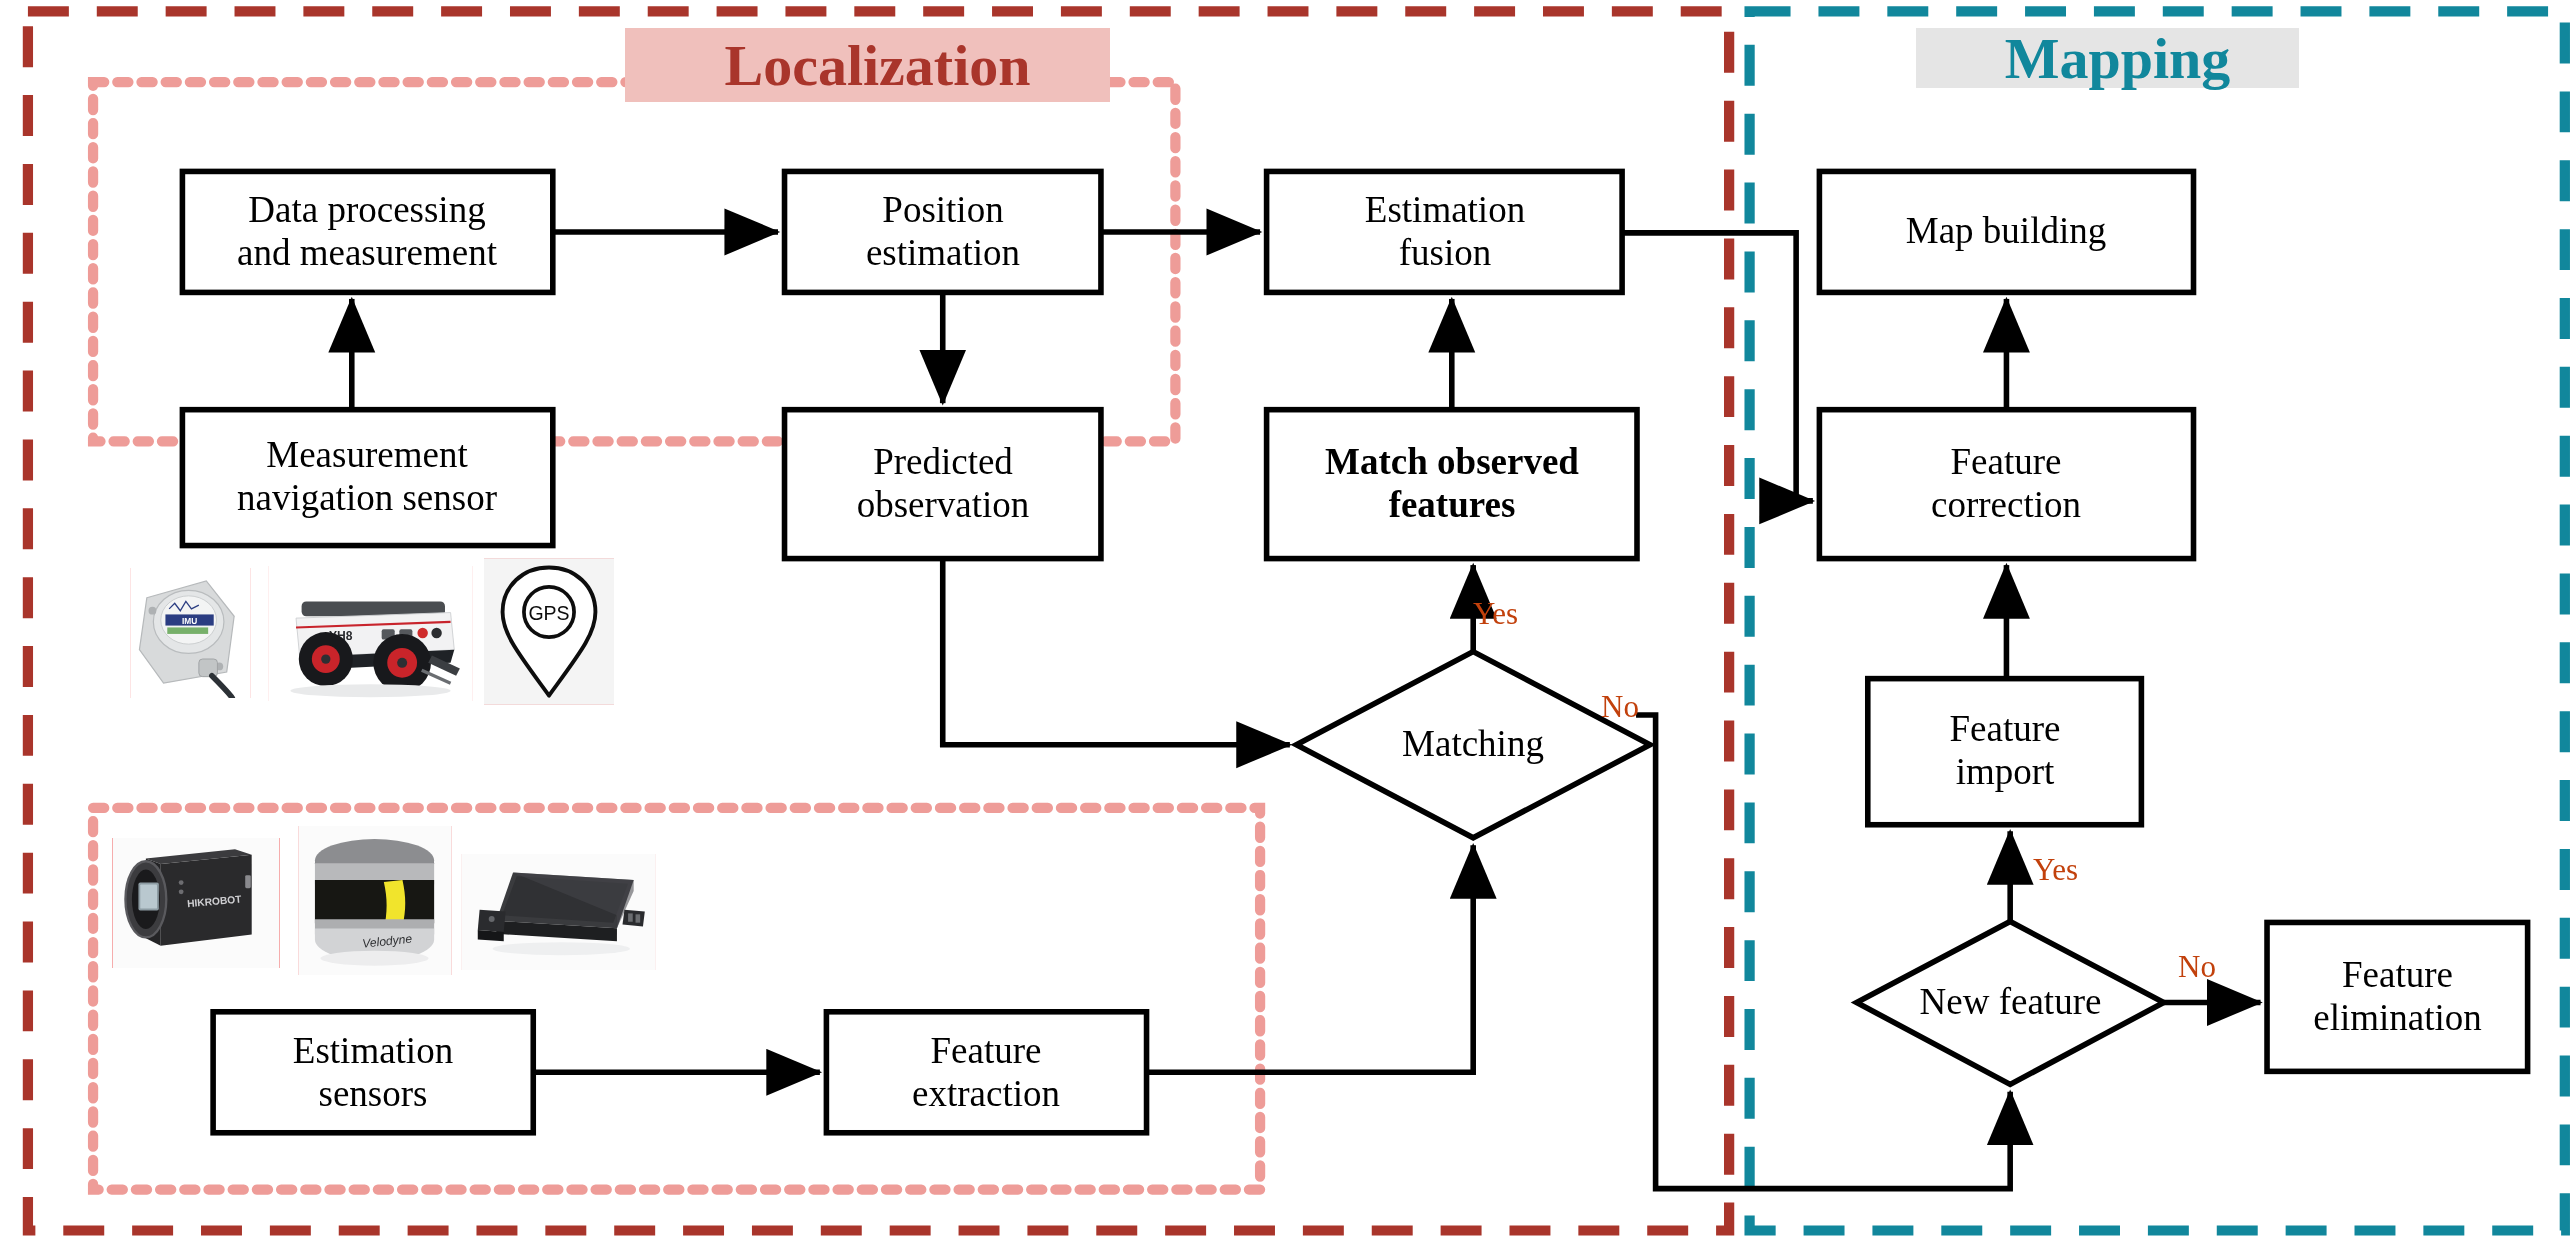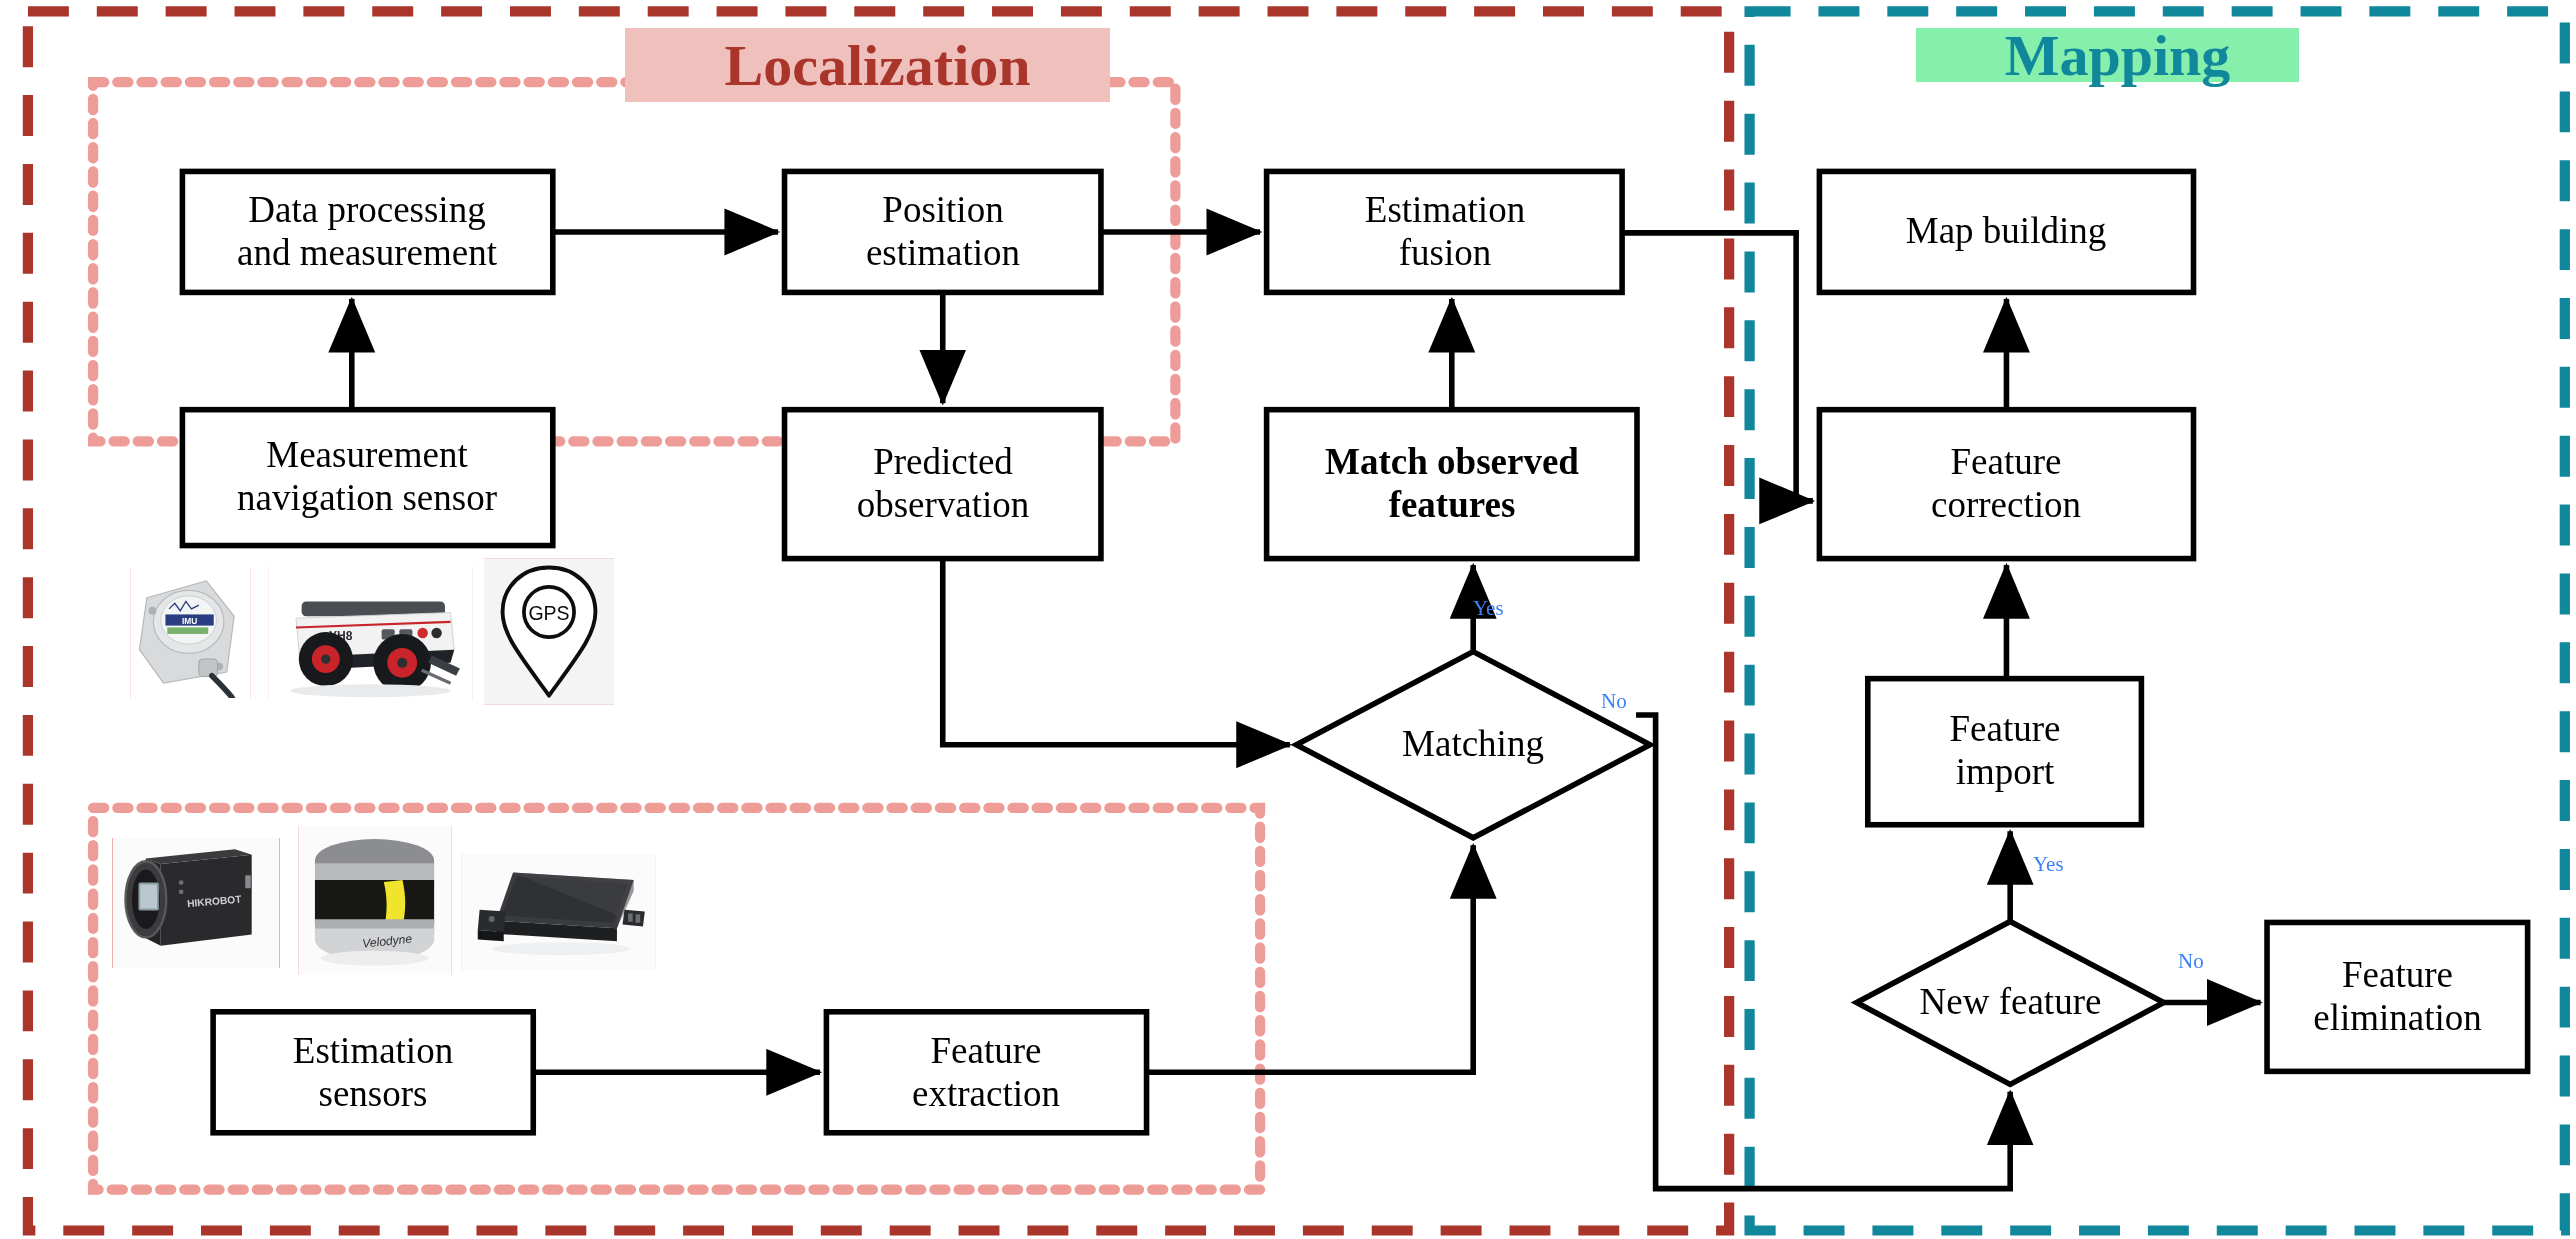--- a/index.html
+++ b/index.html
@@ -34,22 +34,22 @@
     font-family: "Liberation Serif", "DejaVu Serif", serif;
     font-size: 37px;
     line-height: 1.16;
     color: #000000;
     white-space: pre-line;
     pointer-events: none;
   }
   .edge-label {
     position: absolute;
     font-family: "Liberation Serif", "DejaVu Serif", serif;
-    font-size: 21px;
-    color: #3b82f6;
+    font-size: 31px;
+    color: #c2410c;
     white-space: nowrap;
   }
   .region-title {
     position: absolute;
     display: flex;
     align-items: center;
     justify-content: center;
     font-family: "Liberation Serif", "DejaVu Serif", serif;
     font-weight: bold;
     font-size: 58px;
@@ -166,21 +166,21 @@
 elimination</div>
   <div class="node-label" style="left:1296px;top:651px;width:354px;height:186px;">Matching</div>
   <div class="node-label" style="left:1857px;top:921px;width:307px;height:163px;">New feature</div>
 
   <div class="edge-label" style="left:1473px;top:596px;">Yes</div>
   <div class="edge-label" style="left:1601px;top:689px;">No</div>
   <div class="edge-label" style="left:2033px;top:852px;">Yes</div>
   <div class="edge-label" style="left:2178px;top:949px;">No</div>
 
   <div class="region-title" style="left:625px;top:28px;width:465px;height:74px;background:#F0C0BC;color:#A9352B;">Localization</div>
-  <div class="region-title" style="left:1916px;top:28px;width:363px;height:54px;background:#86efac;color:#11879C;">Mapping</div>
+  <div class="region-title" style="left:1916px;top:28px;width:363px;height:60px;background:#e5e5e5;color:#11879C;">Mapping</div>
 
   <div class="photo" style="left:130px;top:568px;width:121px;height:130px;">
     <svg viewBox="0 0 130 140">
       <rect x="0" y="0" width="130" height="140" fill="#ffffff"></rect>
       <path d="M18 32 L82 14 L112 52 L104 112 L36 124 L10 88 Z" fill="#d8dadb" stroke="#b6b9bb" stroke-width="1.3"></path>
       <ellipse cx="63" cy="58" rx="38" ry="34" fill="#e4e6e7" stroke="#b9bcbe" stroke-width="1.3"></ellipse>
       <ellipse cx="63" cy="56" rx="30" ry="26" fill="#f3f4f4" stroke="#c9cccd" stroke-width="1"></ellipse>
       <rect x="38" y="50" width="52" height="12" fill="#2b3d82"></rect>
       <text x="64" y="60" font-family="'Liberation Sans',sans-serif" font-size="9" font-weight="bold" fill="#ffffff" text-anchor="middle">IMU</text>
       <path d="M42 44 L48 38 L54 46 L60 36 L66 44 L74 40" fill="none" stroke="#2b3d82" stroke-width="1.4"></path>

